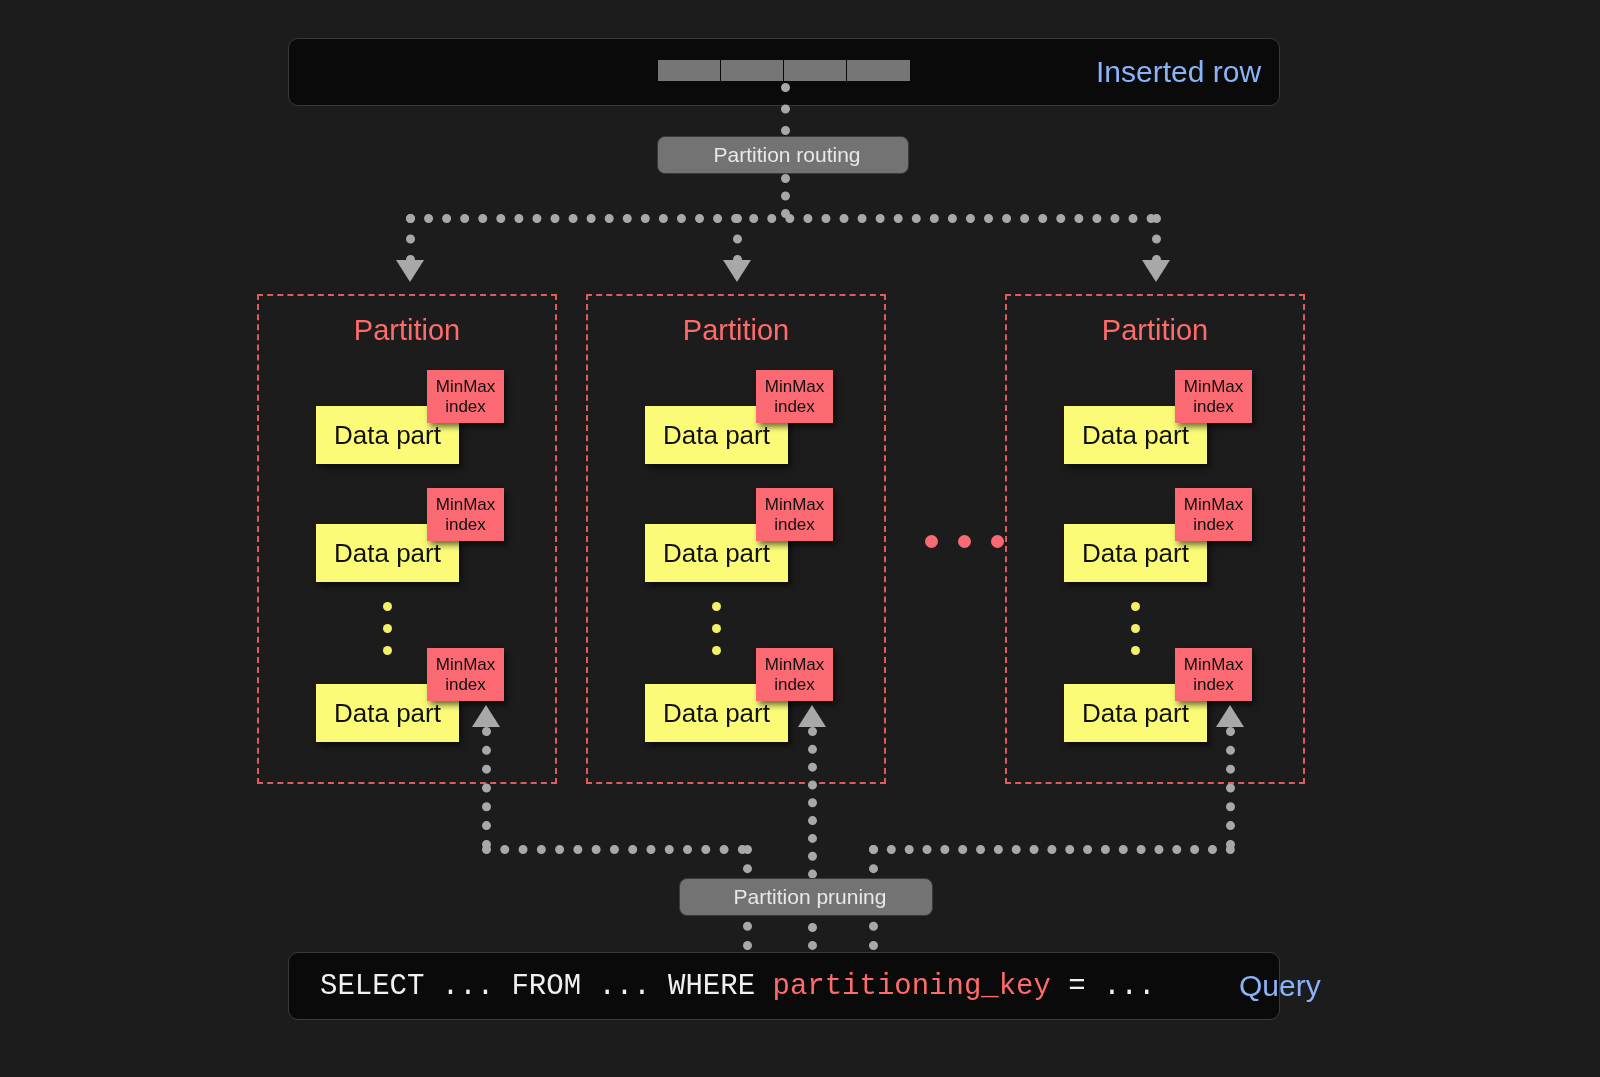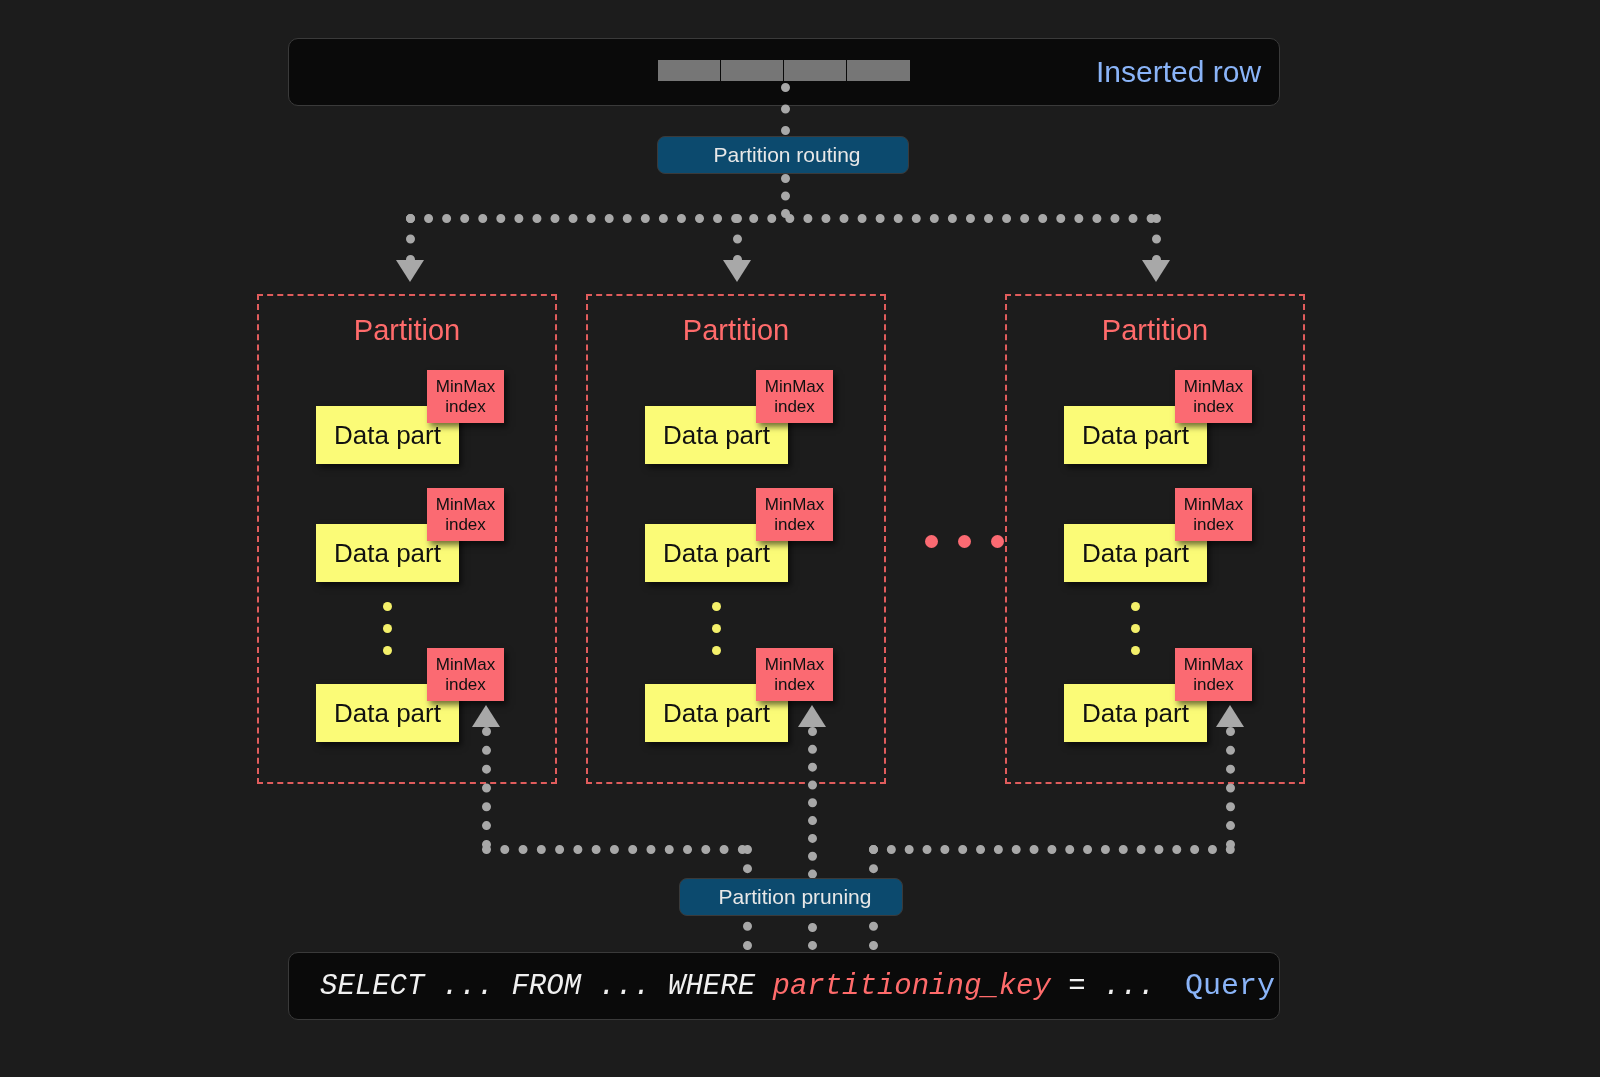--- a/index.html
+++ b/index.html
@@ -41,21 +41,21 @@
     height: 21px;
     background: #767676;
     border-right: 1px solid #0a0a0a;
     box-sizing: border-box;
   }
   .row-cell:last-child { border-right: none; }
 
   
   .pill {
     position: absolute;
-    background: #0c4a6e;
+    background: #737373;
     border: 1px solid #3a3a3a;
     border-radius: 8px;
     box-sizing: border-box;
     color: #e8e8e8;
     font-size: 21px;
     display: flex;
     align-items: center;
     justify-content: center;
     z-index: 6;
     padding-left: 8px;
@@ -303,21 +303,21 @@
   <div class="dl-v" style="left:743px; top:845px; height:105px;"></div>
 
   <div class="arrow-up" style="left:798px; top:705px;"></div>
   <div class="dl-v" style="left:808px; top:727px; height:223px;"></div>
 
   <div class="arrow-up" style="left:1216px; top:705px;"></div>
   <div class="dl-v" style="left:1226px; top:727px; height:122px;"></div>
   <div class="dl-h" style="left:869px; top:845px; width:366px;"></div>
   <div class="dl-v" style="left:869px; top:845px; height:105px;"></div>
 
-  <div class="pill" style="left:679px; top:878px; width:224px; height:38px;">Partition pruning</div>
+  <div class="pill" style="left:679px; top:878px; width:254px; height:38px;">Partition pruning</div>
 
   <div class="bar" style="left:288px; top:952px; width:992px; height:68px;"></div>
 
-  <div class="code" style="left:320px; top:970px;font-style:italic;"><span class="kw">SELECT ... FROM ... WHERE </span><span class="col">partitioning_key</span><span class="kw"> = ...</span></div>
-
-  <div class="bar-label" style="left:1185px; top:969px;font-family:Liberation Mono, monospace;">Query</div>
+  <div class="code" style="left:320px; top:970px;"><span class="kw">SELECT ... FROM ... WHERE </span><span class="col">partitioning_key</span><span class="kw"> = ...</span></div>
+
+  <div class="bar-label" style="left:1239px; top:969px;">Query</div>
 
 </div>
 
 </body></html>

